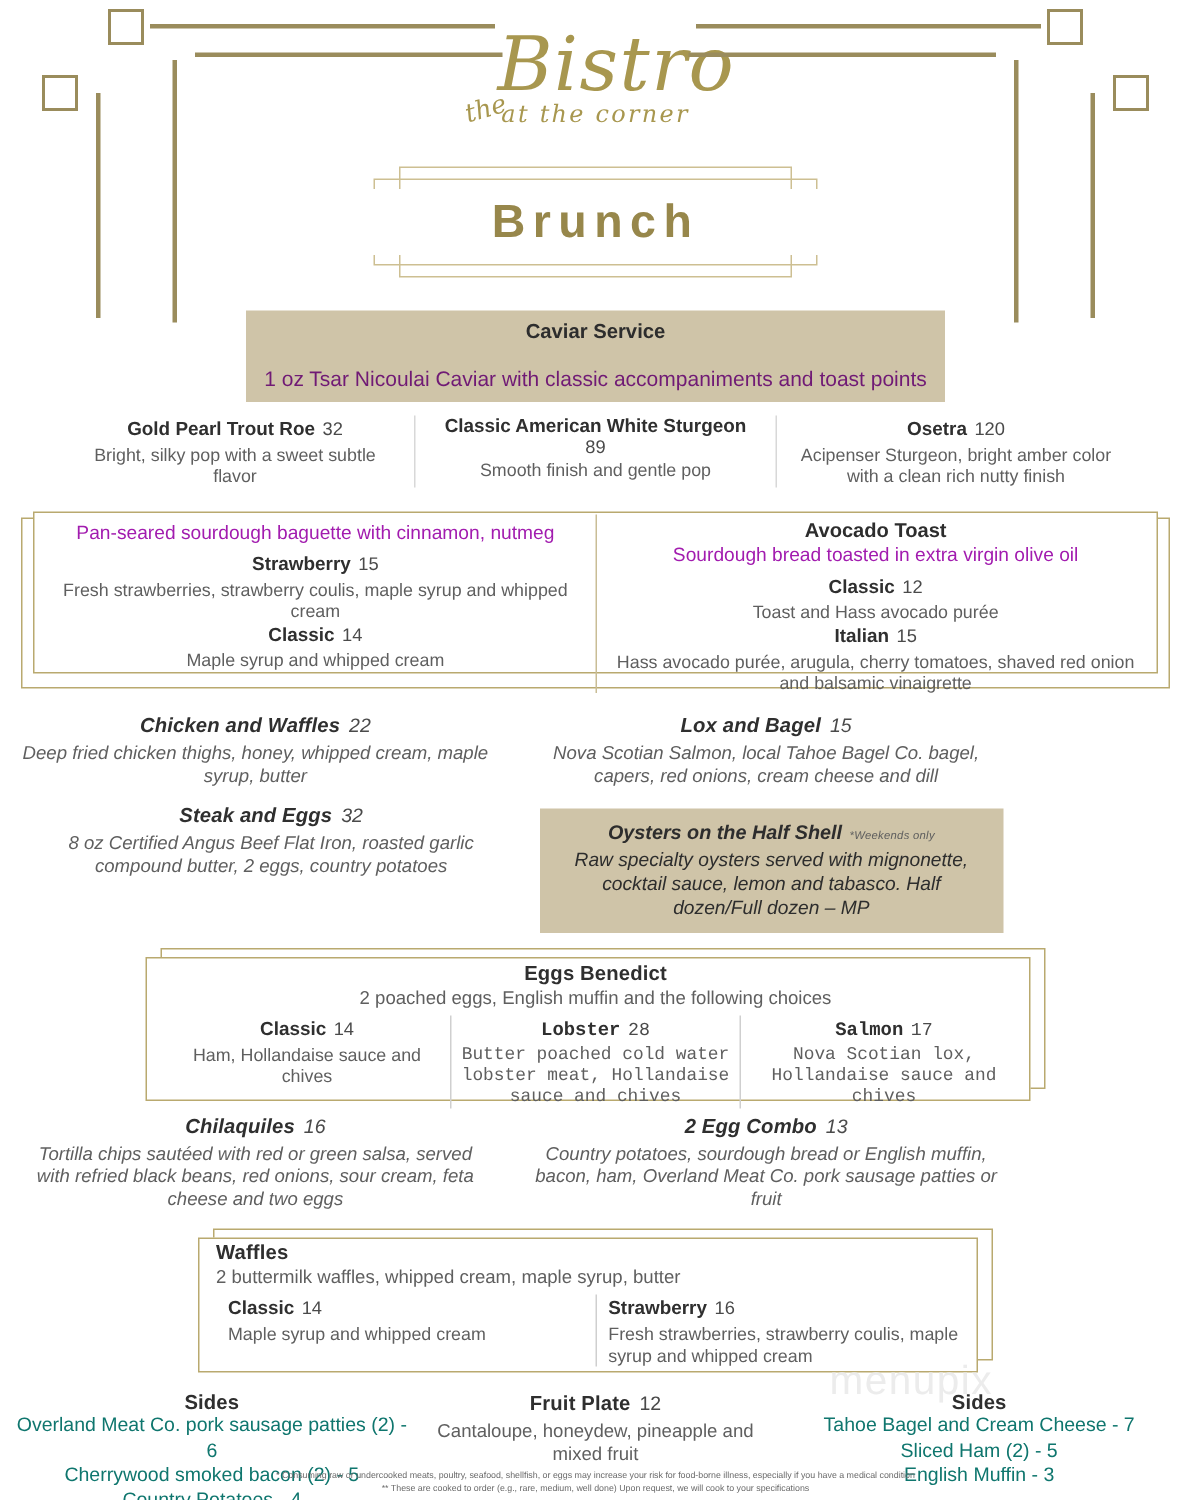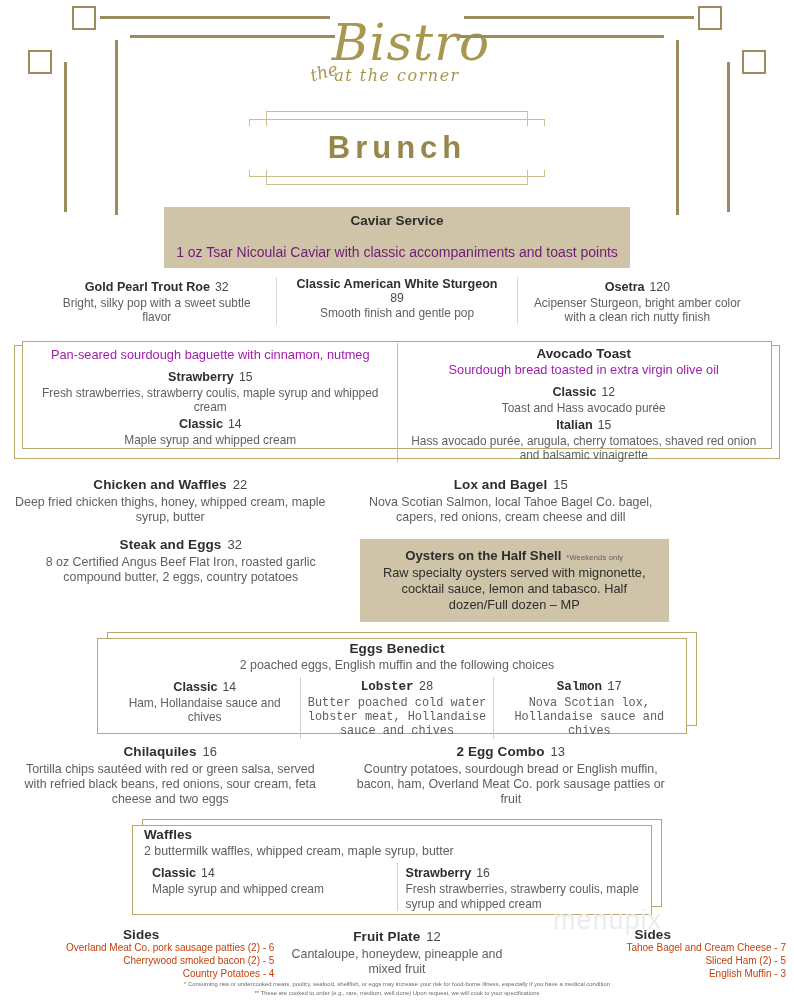--- a/index.html
+++ b/index.html
@@ -110,21 +110,21 @@
   }
   .toast-cols { position:absolute; left:24px; right:24px; top:2px; display:flex; }
   .toast-col { flex:1; text-align:center; padding: 3px 6px 0; }
   .toast-col + .toast-col { border-left: 1px solid #c9bd96; }
   .toast-col .head { font-size: 13.4px; font-weight:700; color:#2d2d2d; }
   .toast-col .headsub { font-size: 12.8px; color:#a21caf; margin-top:1px; }
   .toast-pair { display:flex; margin-top: 5px; flex-direction: column; }
   .toast-pair > div { flex:1; padding: 0 4px; }
 
   
-  .two-col { display:flex; width: 681px; }
+  .two-col { display:flex; width: 681px; font-style: italic; }
   .two-col > .col { flex: 1; padding: 0 14px; text-align:center; }
 
   
   .oyster-band {
     background:#cfc4a8; padding: 7px 12px 9px; text-align:center;
     margin-top: 4px;
   }
   .oyster-band .ttl { font-size: 13.2px; font-weight:700; color:#2d2d2d; }
   .oyster-band .sub { font-size: 12.8px; color:#2d2d2d; line-height:1.25; margin-top:1px; }
 
@@ -143,21 +143,21 @@
   .waf-inner { position:absolute; left: 0; top: 6px; right: 10px; bottom: 0; border:1px solid #b9a96f; background:#fff; }
   .waf-content { position:absolute; left: 12px; right: 12px; top: 8px; text-align:left; }
   .waf-cols { display:flex; margin-top: 4px; }
   .waf-cols > div { flex:1; padding: 0 8px; }
   .waf-cols > div + div { border-left: 1px solid #cfcfcf; }
 
   
   .three-col { display:flex; width: 794px; margin-top: 12px; position:relative; }
   .three-col > .col { flex:1; text-align:center; padding: 0 8px; }
   .three-col .col.wide { flex: 1.25; }
-  .list-line { font-size: 10px; color:#c2410c; line-height: 1.28; text-align: right; }
+  .list-line { font-size: 13px; color:#0f766e; line-height: 1.28; }
 
   
   .watermark {
     position:absolute; left: 553px; top: 905px;
     font-size: 27px; letter-spacing: 1px; color:#ececec;
     font-family:"Liberation Sans", sans-serif; pointer-events:none; user-select:none;
   }
 
   
   .footer { position:absolute; left:0; right:0; bottom: 2px; text-align:center; }

